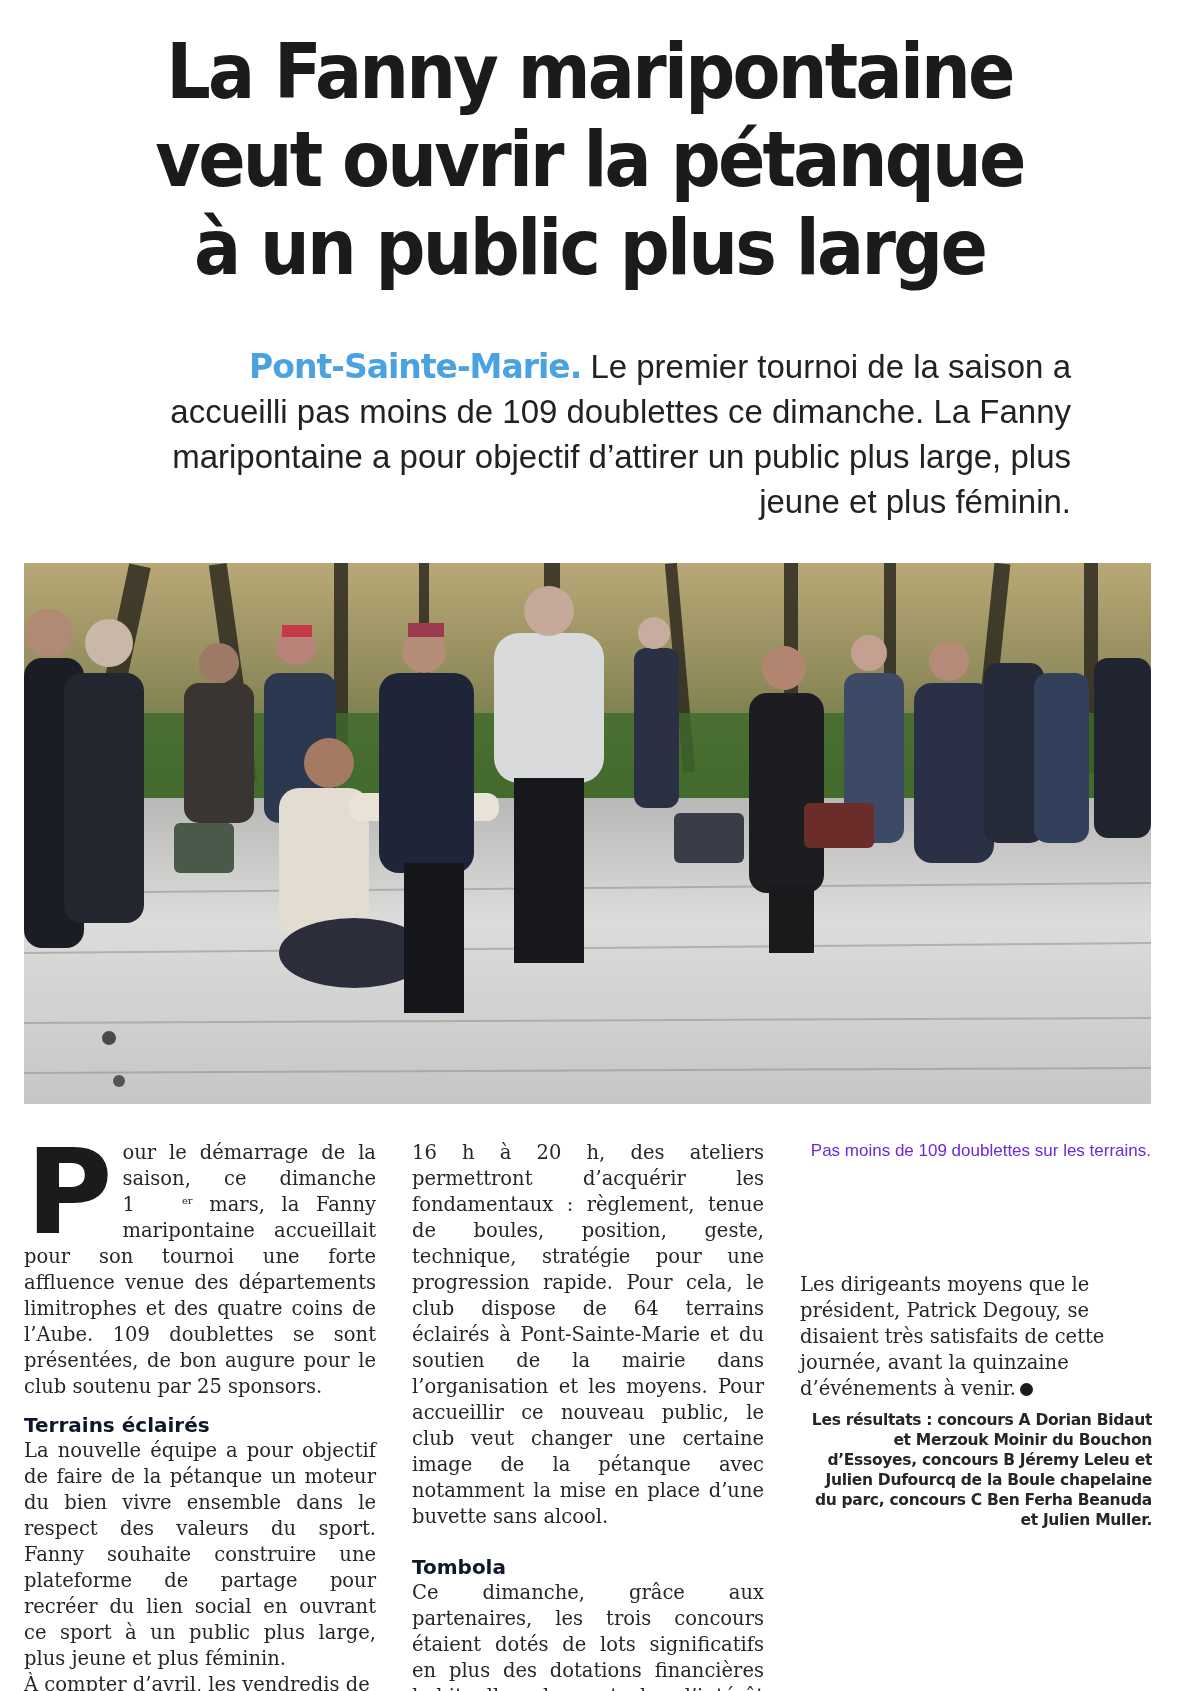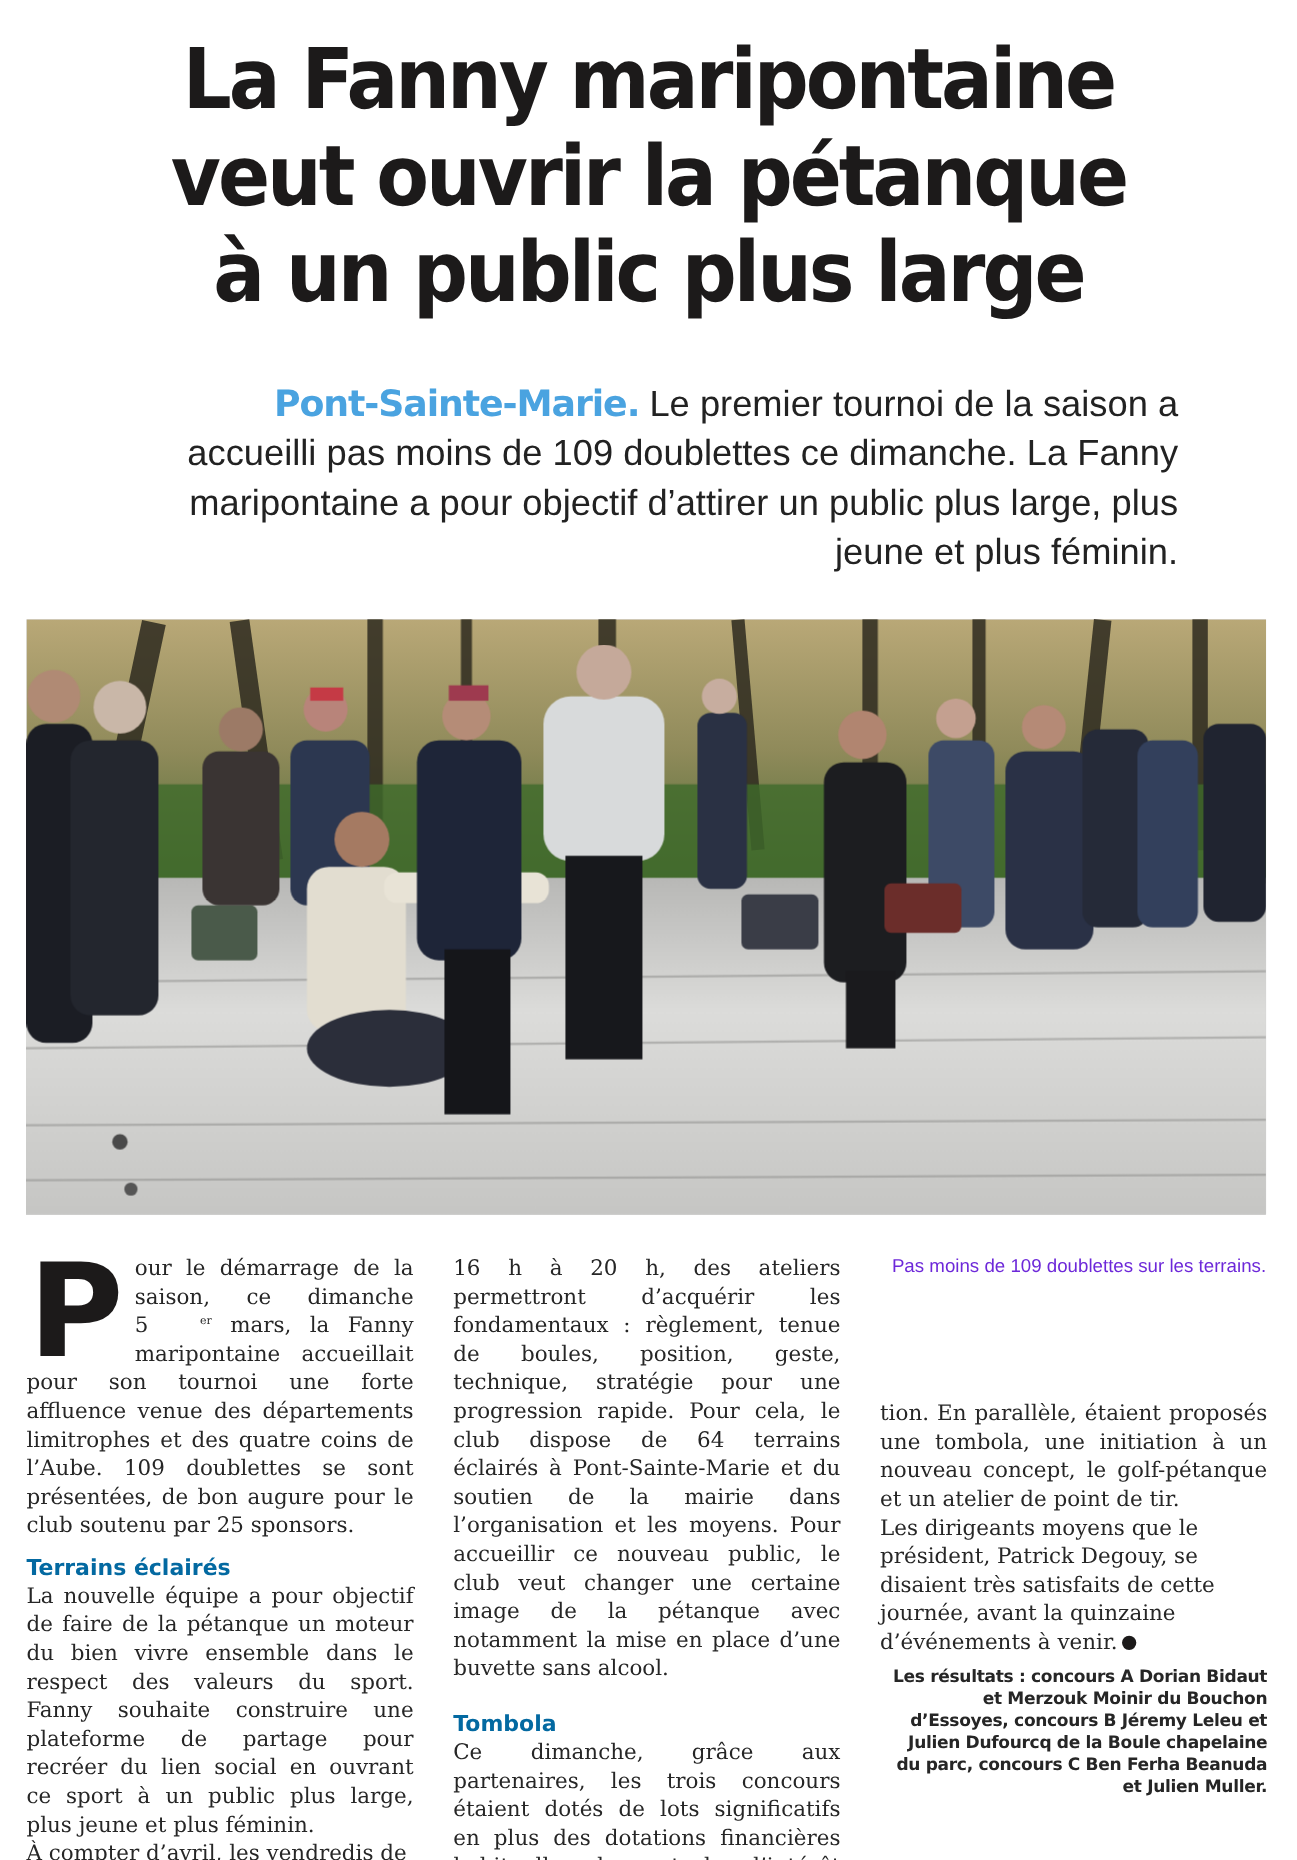--- a/index.html
+++ b/index.html
@@ -79,21 +79,21 @@
       height: 98px;
       margin: 6px 10px 0 2px;
       color: #1c1a1a;
     }
     .subhead {
       font-family: "DejaVu Sans", sans-serif;
       font-weight: bold;
       font-size: 20px;
       line-height: 26px;
       margin-top: 12px !important;
-      color: #0369a1;
+      color: #0f172a;
       text-align: left !important;
     }
     .caption {
       position: absolute;
       left: 790px;
       top: 1140px;
       width: 361px;
       text-align: right;
       font-family: "Liberation Sans", sans-serif;
       font-size: 17px;
@@ -217,30 +217,29 @@
       <circle cx="85" cy="475" r="7" fill="#4a4a4a"></circle>
       <circle cx="95" cy="518" r="6" fill="#555555"></circle>
     </g>
   </svg>
 </div>
 
 <div class="caption">Pas moins de 109 doublettes sur les terrains.</div>
 
 <div class="col col1">
   <p>
-    <span class="dropcap">P</span><span>our le démarrage de la saison, ce dimanche 5</span><sup>er</sup><span> mars, la Fanny maripontaine accueillait pour son tournoi une forte affluence venue des départements limitrophes et des quatre coins de l’Aube. 109 doublettes se sont présentées, de bon augure pour le club soutenu par 25 sponsors.</span>
+    <span class="dropcap">P</span><span>our le démarrage de la saison, ce dimanche 1</span><sup>er</sup><span> mars, la Fanny maripontaine accueillait pour son tournoi une forte affluence venue des départements limitrophes et des quatre coins de l’Aube. 109 doublettes se sont présentées, de bon augure pour le club soutenu par 25 sponsors.</span>
   </p>
   <p class="subhead">Terrains éclairés</p>
   <p>La nouvelle équipe a pour objectif de faire de la pétanque un moteur du bien vivre ensemble dans le respect des valeurs du sport. Fanny souhaite construire une plateforme de partage pour recréer du lien social en ouvrant ce sport à un public plus large, plus jeune et plus féminin.</p>
   <p>À compter d’avril, les vendredis de</p>
 </div>
 
 <div class="col col2">
   <p>16 h à 20 h, des ateliers permettront d’acquérir les fondamentaux : règlement, tenue de boules, position, geste, technique, stratégie pour une progression rapide. Pour cela, le club dispose de 64 terrains éclairés à Pont-Sainte-Marie et du soutien de la mairie dans l’organisation et les moyens. Pour accueillir ce nouveau public, le club veut changer une certaine image de la pétanque avec notamment la mise en place d’une buvette sans alcool.</p>
   <p class="subhead" style="margin-top:24px !important;">Tombola</p>
   <p>Ce dimanche, grâce aux partenaires, les trois concours étaient dotés de lots significatifs en plus des dotations financières habituelles, donnant plus d’intérêt à la manifesta-</p>
 </div>
 
 <div class="col col3">
-  <p>tion. En parallèle, étaient proposés une tombola, une initiation à un nouveau concept, le golf-pétanque et un atelier de point de tir.</p>
   <p style="text-align:left;"><span>Les dirigeants moyens que le président, Patrick Degouy, se disaient très satisfaits de cette journée, avant la quinzaine d’événements à venir.</span><span class="endmark"></span></p>
   <p class="results">Les résultats : concours A Dorian Bidaut et Merzouk Moinir du Bouchon d’Essoyes, concours B Jéremy Leleu et Julien Dufourcq de la Boule chapelaine du parc, concours C Ben Ferha Beanuda et Julien Muller.</p>
 </div>
 
 </body></html>

